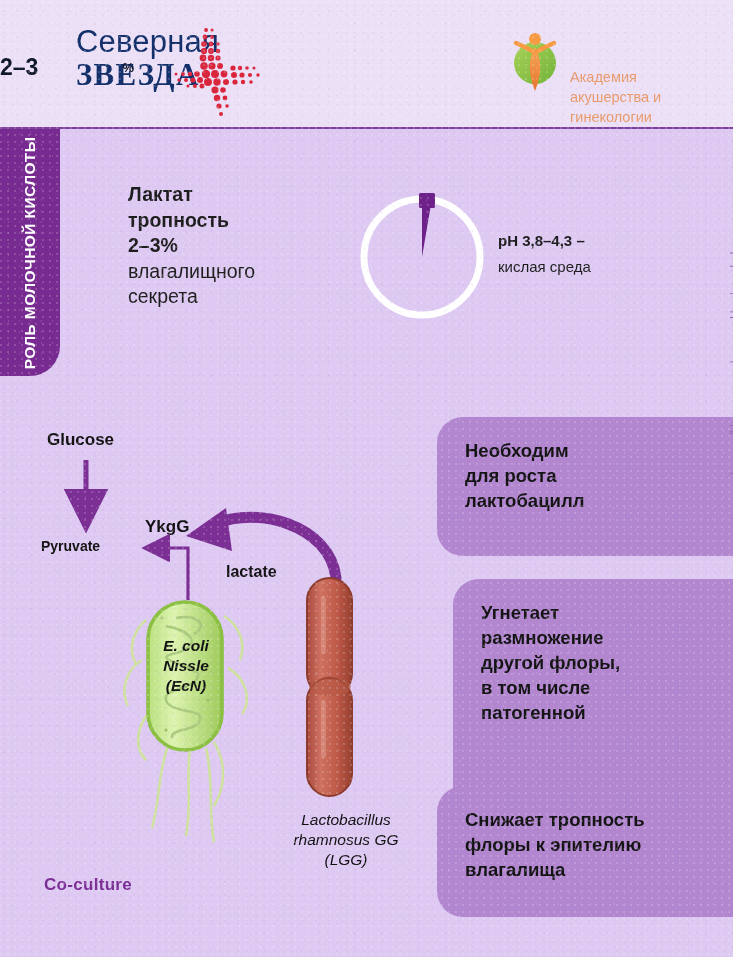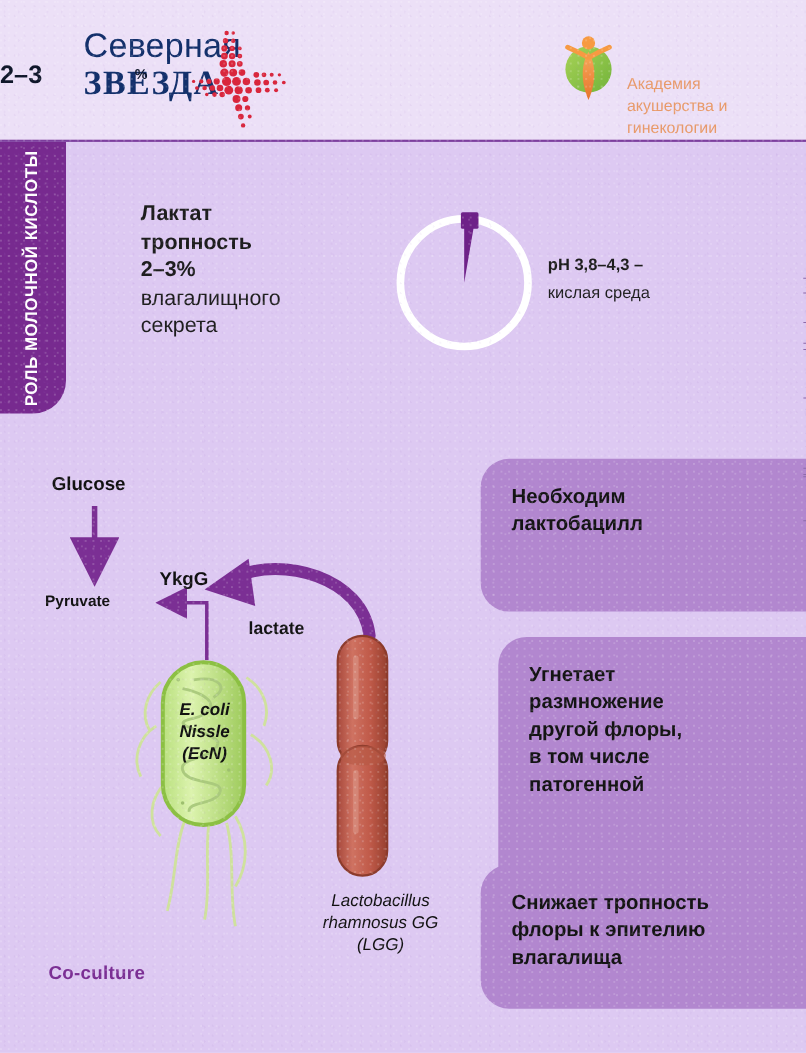--- a/index.html
+++ b/index.html
@@ -438,20 +438,21 @@
   <div id="lgg-label">
     <div>Lactobacillus</div>
     <div>rhamnosus GG</div>
     <div>(LGG)</div>
   </div>
 
   <div id="lbl-coculture">Co-culture</div>
 
   <div class="callout" id="callout-1">
     <div>Необходим</div>
+    <div>для роста</div>
     <div>лактобацилл</div>
   </div>
 
   <div class="callout" id="callout-2">
     <div>Угнетает</div>
     <div>размножение</div>
     <div>другой флоры,</div>
     <div>в том числе</div>
     <div>патогенной</div>
   </div>

